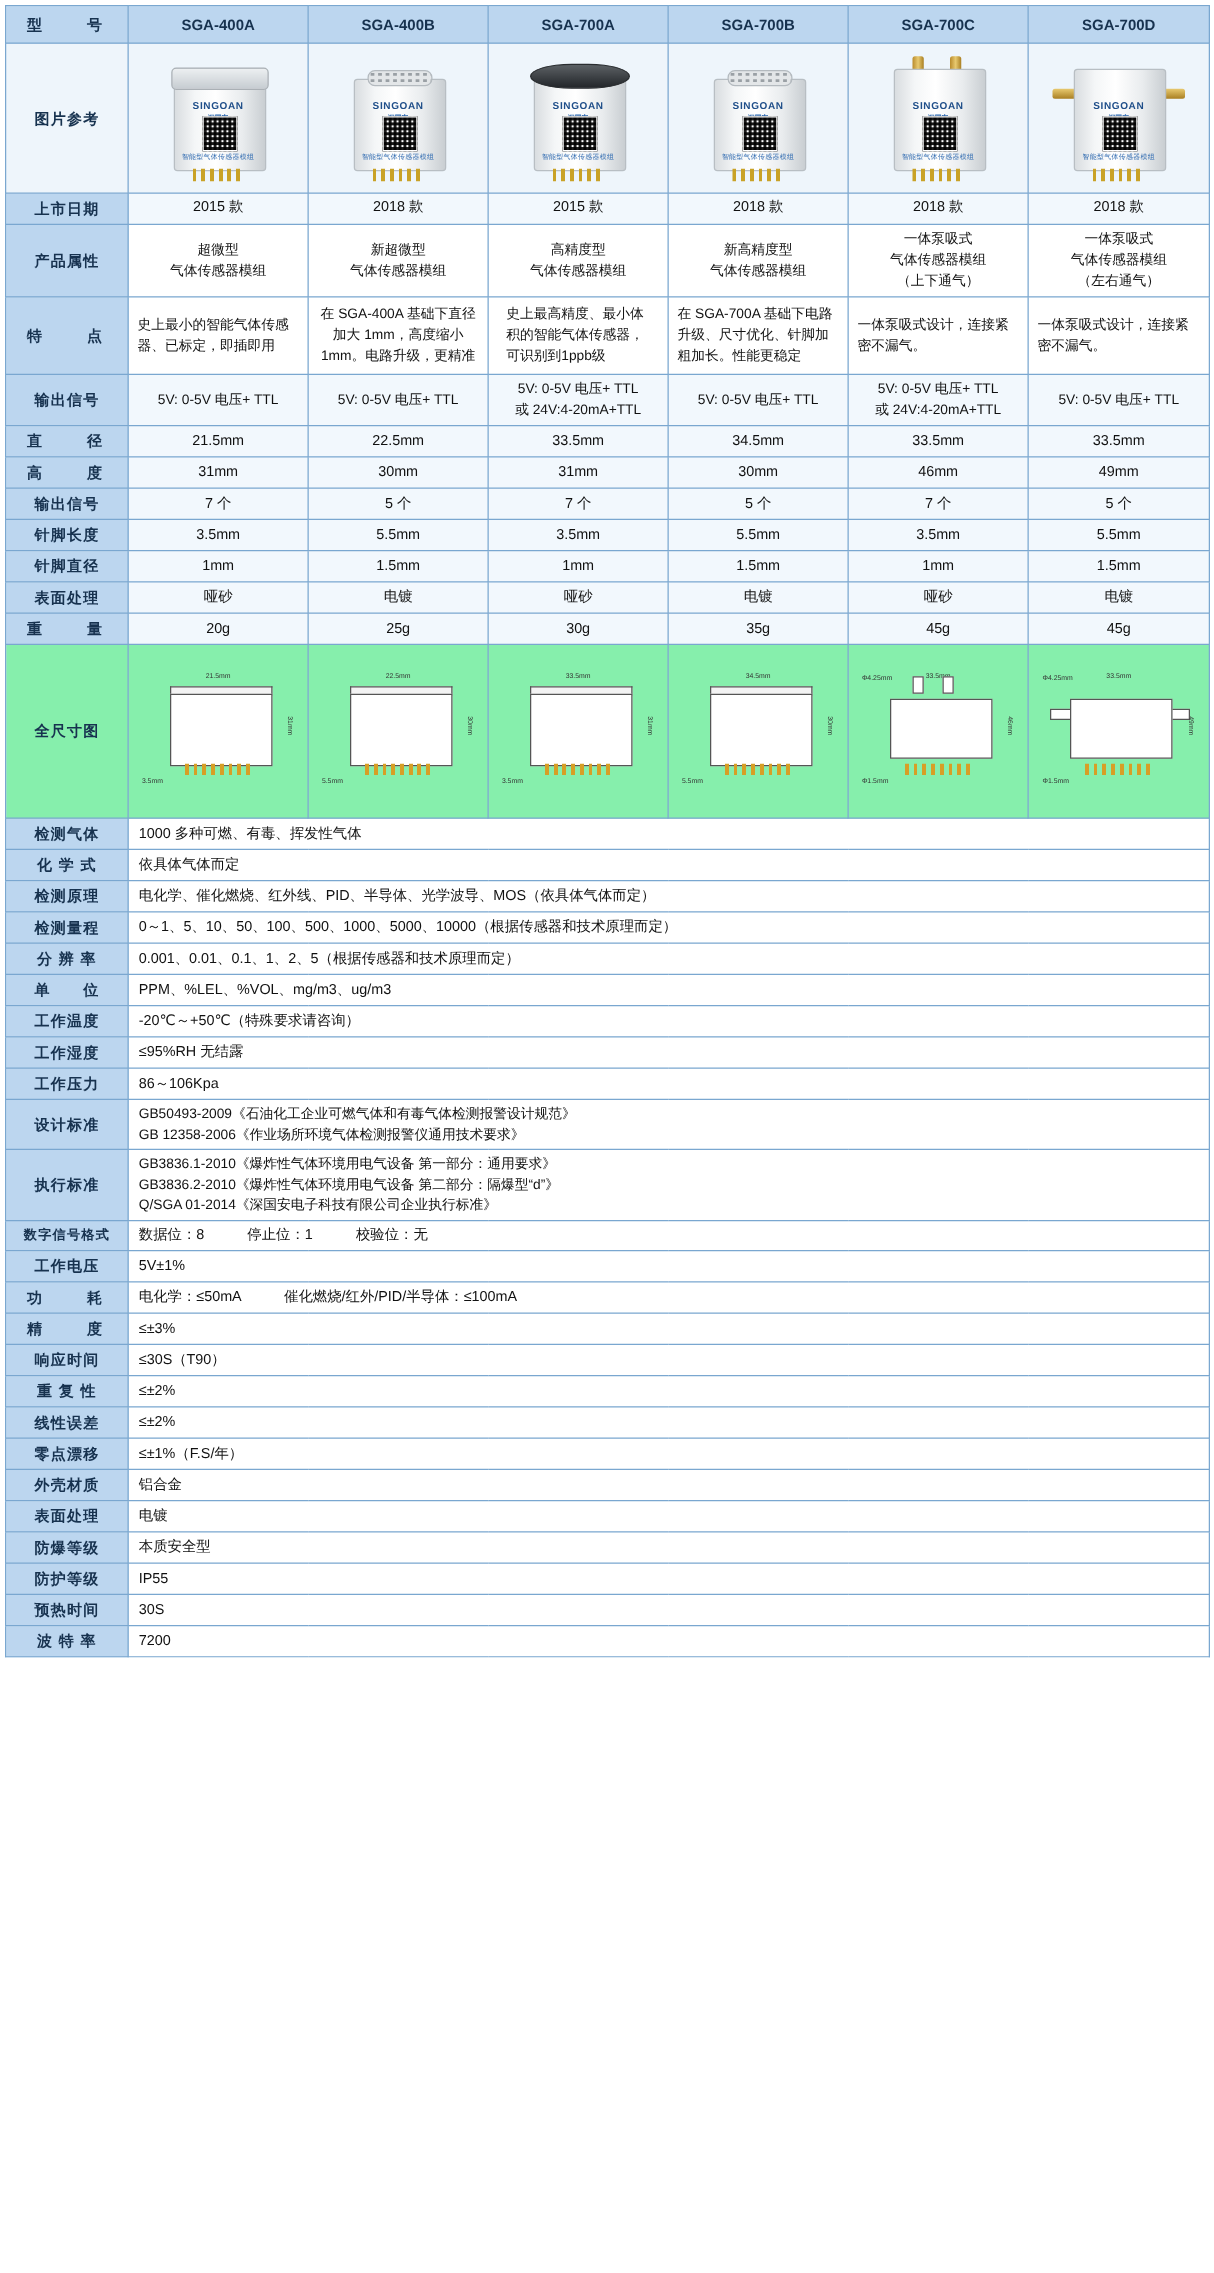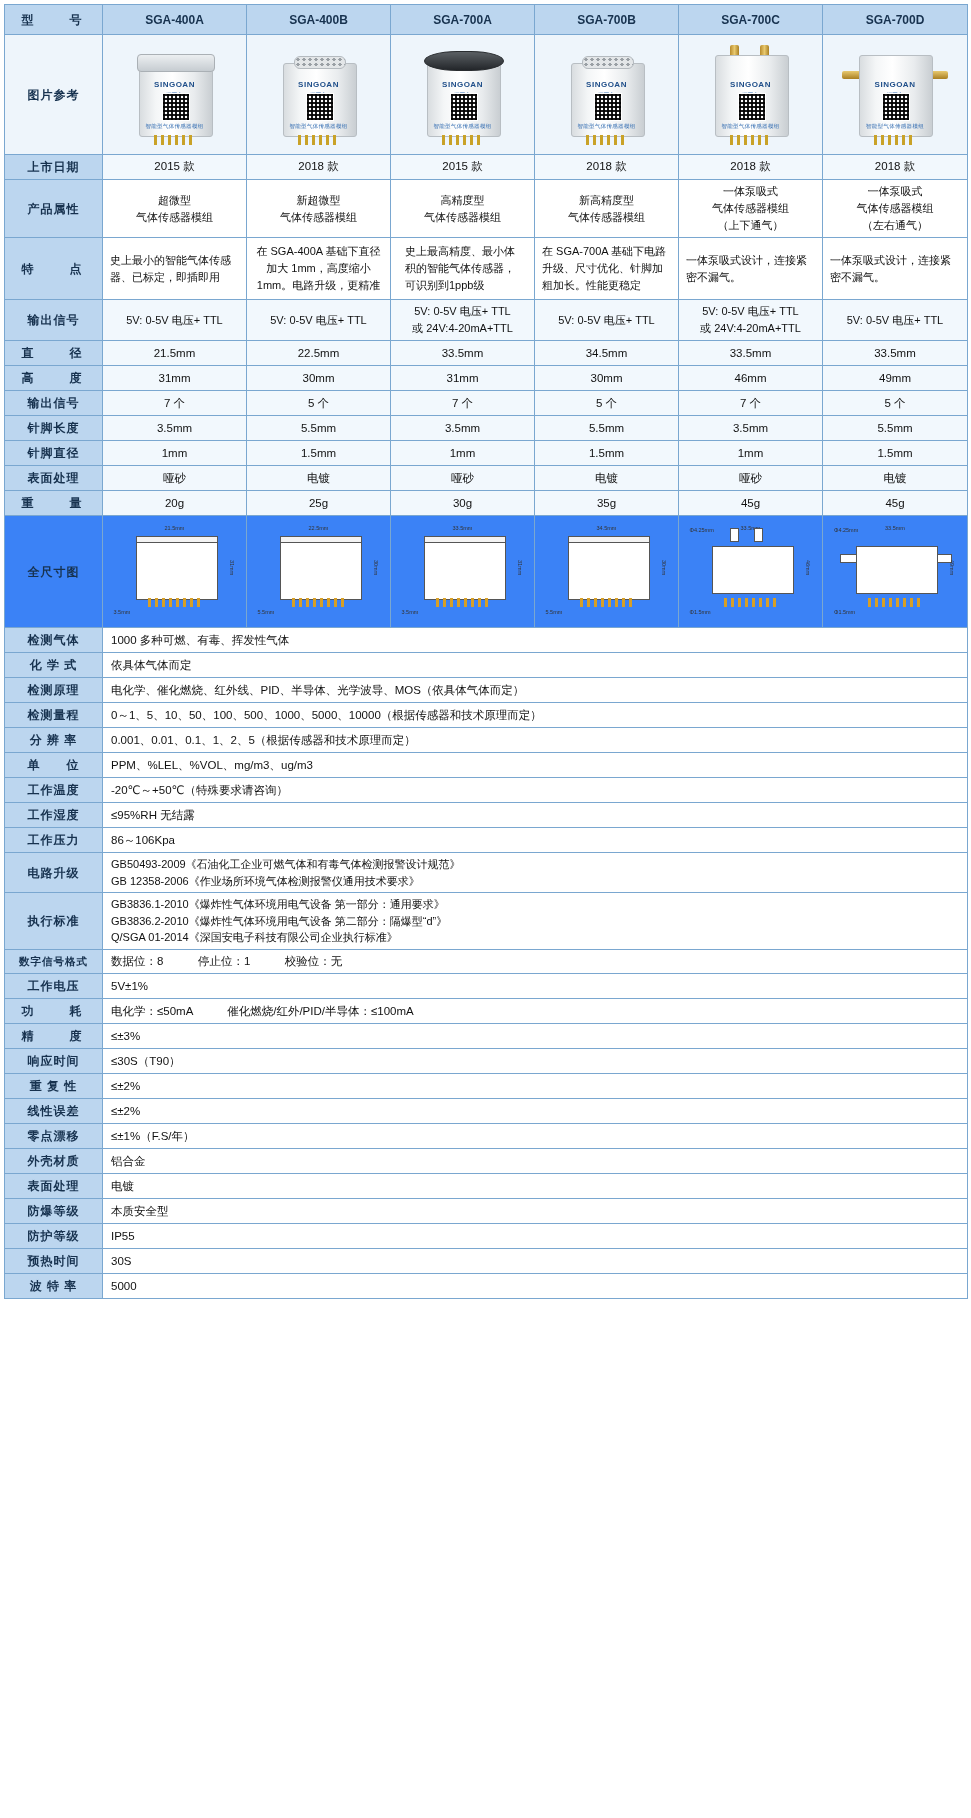--- a/index.html
+++ b/index.html
@@ -48,21 +48,21 @@
   .cell.tint{background:#f2f8fd;}
   .wide{
     text-align:left;
     padding-left:8px;
     background:#ffffff;
     font-size:11.5px;
   }
   .multi{font-size:11px;line-height:1.55;}
   .small{font-size:10.5px;margin-top:44px;}
   .imgrow td{height:120px;padding:4px 2px;background:#eef5fb;}
-  .dimrow td{height:112px;padding:3px 2px;background:#3b82f6;}
+  .dimrow td{height:112px;padding:17px 2px;background:#86efac;}
 
   
   .sensor{
     position:relative;
     width:94px;height:108px;
     margin:0 auto;
   }
   .body{
     position:absolute;left:11px;top:22px;
     width:72px;height:72px;
@@ -469,21 +469,21 @@
       </tr>
       <tr>
         <td class="label">工作湿度</td>
         <td class="wide" colspan="6">≤95%RH 无结露</td>
       </tr>
       <tr>
         <td class="label">工作压力</td>
         <td class="wide" colspan="6">86～106Kpa</td>
       </tr>
       <tr>
-        <td class="label">电路升级</td>
+        <td class="label">设计标准</td>
         <td class="wide pre" colspan="6" style="font-size:11px">GB50493-2009《石油化工企业可燃气体和有毒气体检测报警设计规范》<br>GB 12358-2006《作业场所环境气体检测报警仪通用技术要求》</td>
       </tr>
       <tr>
         <td class="label">执行标准</td>
         <td class="wide pre" colspan="6" style="font-size:11px">GB3836.1-2010《爆炸性气体环境用电气设备 第一部分：通用要求》<br>GB3836.2-2010《爆炸性气体环境用电气设备 第二部分：隔爆型“d”》<br>Q/SGA 01-2014《深国安电子科技有限公司企业执行标准》</td>
       </tr>
       <tr>
         <td class="label small">数字信号格式</td>
         <td class="wide" colspan="6">数据位：8　　　停止位：1　　　校验位：无</td>
       </tr>
@@ -530,17 +530,17 @@
       <tr>
         <td class="label">防护等级</td>
         <td class="wide" colspan="6">IP55</td>
       </tr>
       <tr>
         <td class="label">预热时间</td>
         <td class="wide" colspan="6">30S</td>
       </tr>
       <tr>
         <td class="label">波 特 率</td>
-        <td class="wide" colspan="6">5000</td>
+        <td class="wide" colspan="6">7200</td>
       </tr>
     </tbody>
   </table>
 </div>
 
 </body></html>

